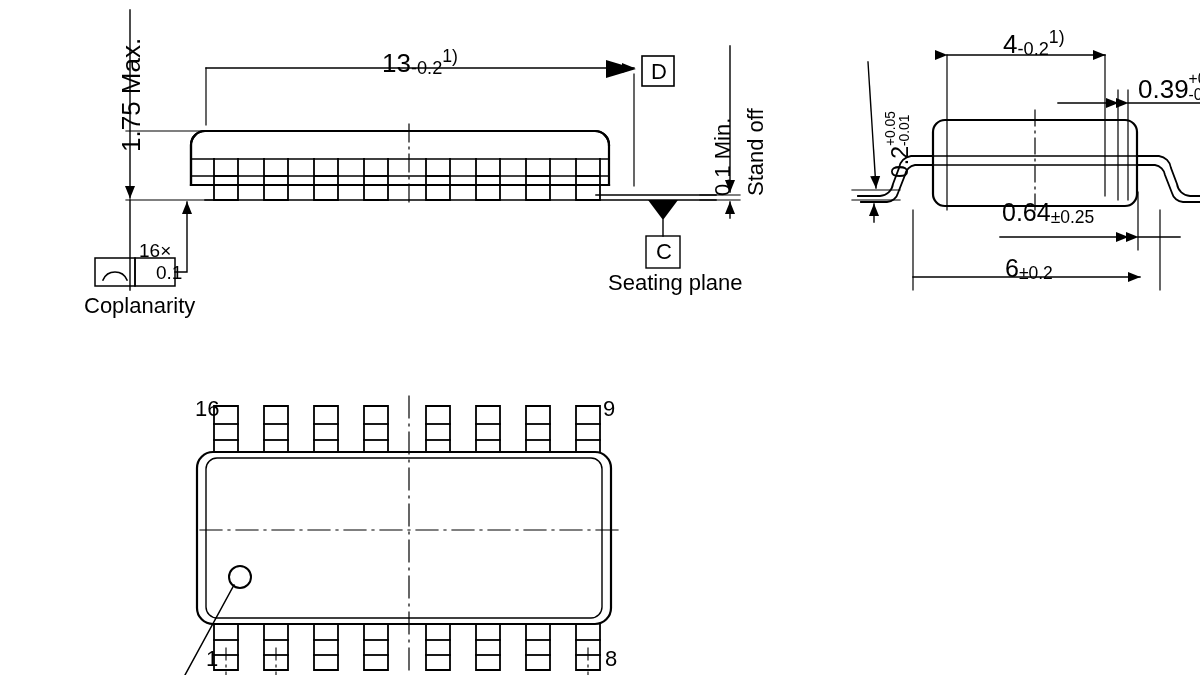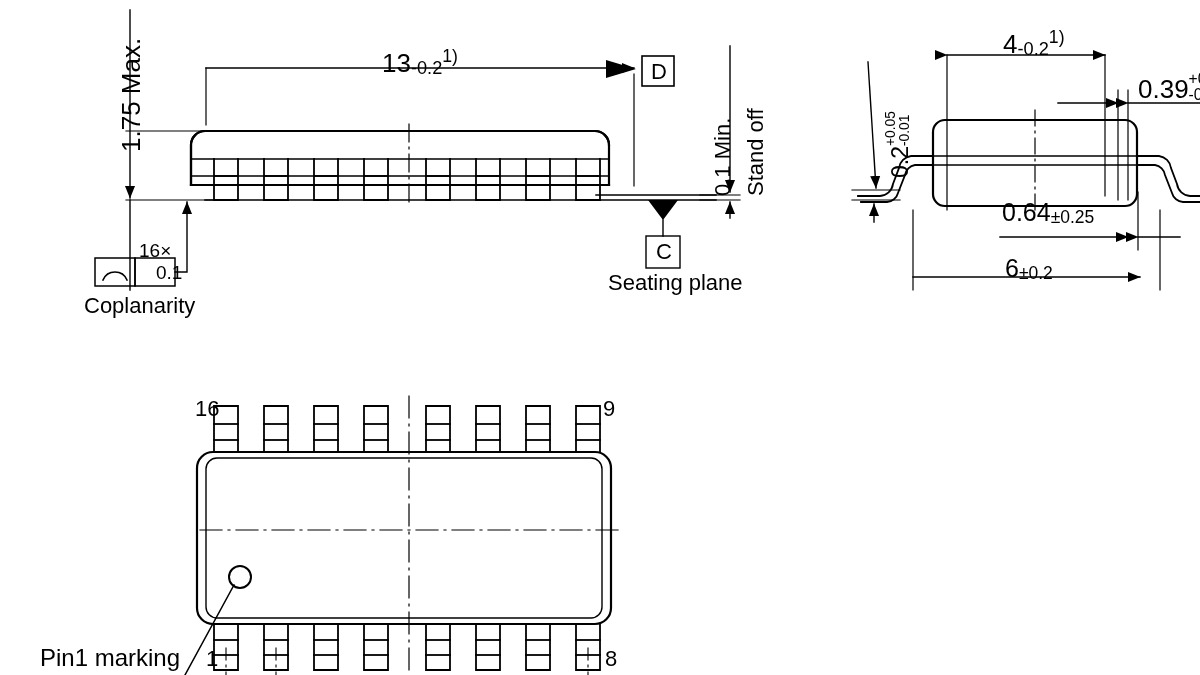--- a/index.html
+++ b/index.html
@@ -277,15 +277,14 @@
 
   <div class="lbl" style="left:1005px; top:256px; font-size:25px;">
     <span>6</span><span class="sub">±0.2</span>
   </div>
 
   <div class="lbl mid" style="left:195px; top:398px;">16</div>
   <div class="lbl mid" style="left:603px; top:398px;">9</div>
   <div class="lbl mid" style="left:206px; top:648px;">1</div>
   <div class="lbl mid" style="left:605px; top:648px;">8</div>
 
-  <div class="lbl" style="left:40px; top:646px; font-size:24px;">Pin1 marking</div>
 
 </div>
 
 </body></html>

